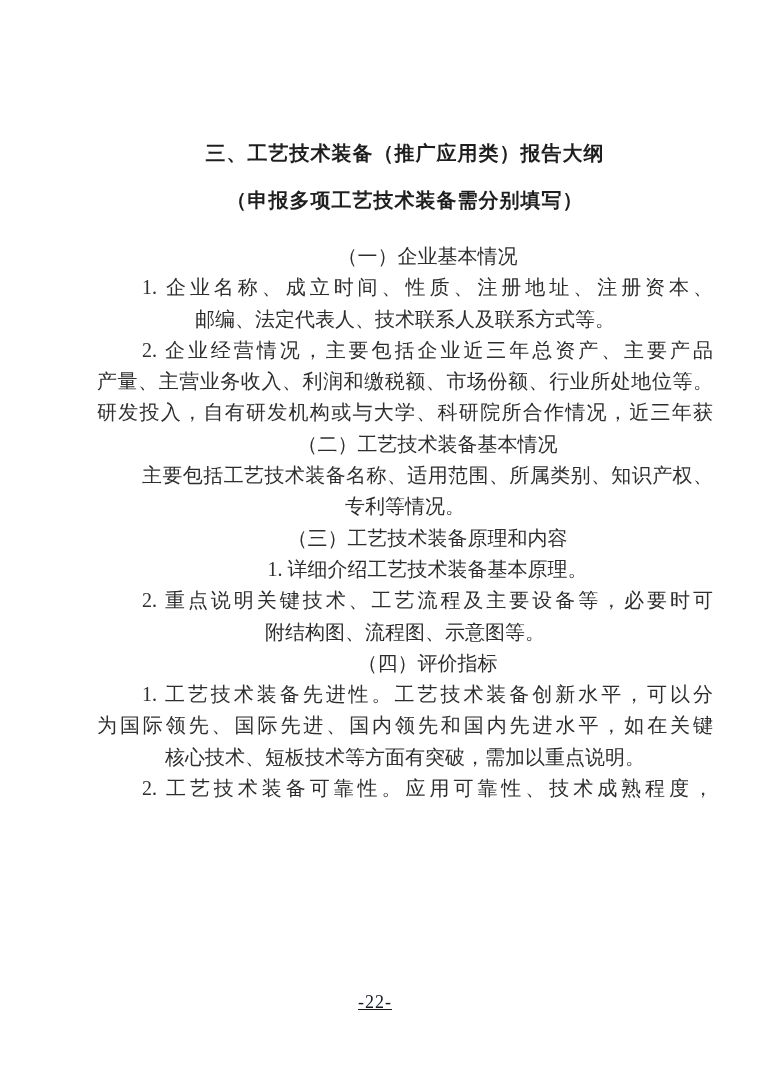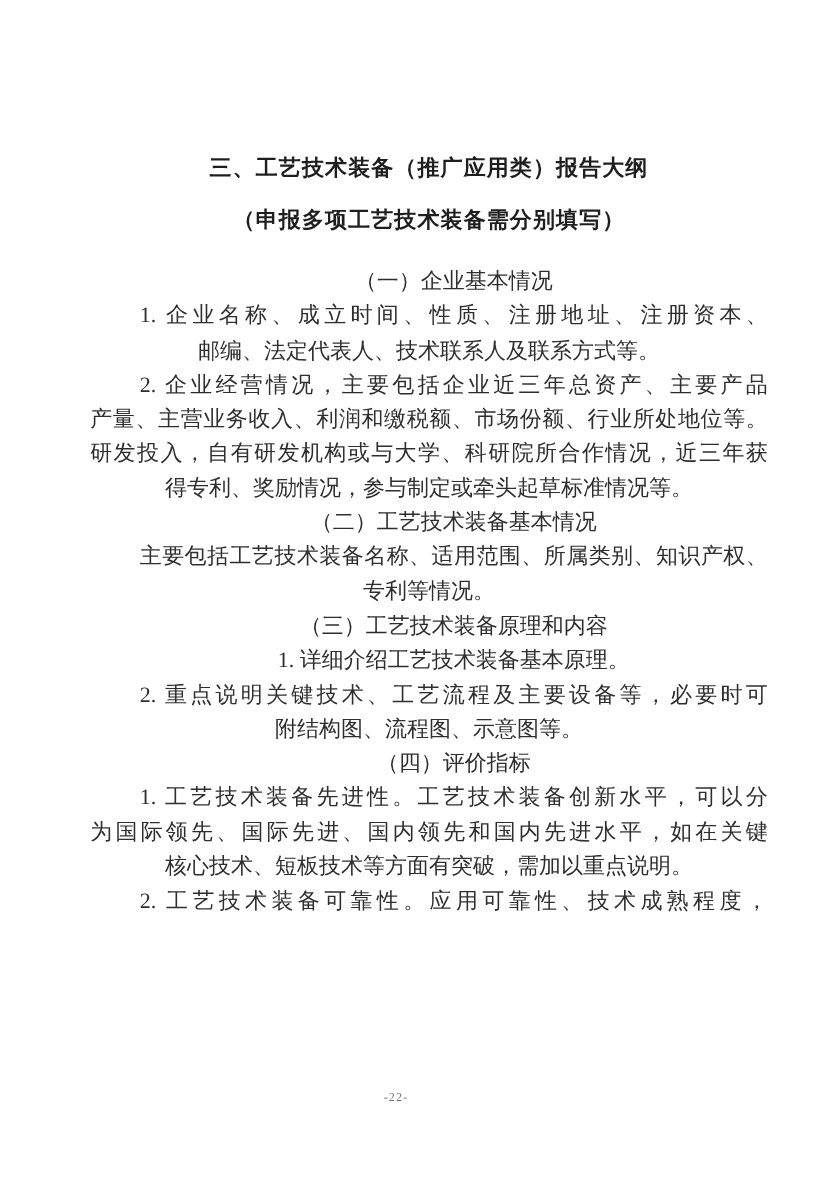--- a/index.html
+++ b/index.html
@@ -8,20 +8,21 @@
     background: #ffffff;
   }
   .page {
     position: relative;
     width: 720px;
     height: 1074px;
     background: #ffffff;
     overflow: hidden;
     font-family: "Liberation Serif", serif;
     color: #2e2e2e;
+    margin-left: 15px;
   }
   .content {
     position: absolute;
     left: 82px;
     top: 140px;
     width: 616px;
   }
   .doc-title {
     text-align: center;
     font-family: "Liberation Sans", sans-serif;
@@ -52,41 +53,41 @@
   }
   .line.ind {
     text-indent: 45px;
   }
   .footer {
     position: absolute;
     left: 0;
     right: 0;
     top: 992px;
     text-align: center;
-    font-size: 11px;
-    color: #737373;
+    font-size: 18px;
+    color: #0f172a;
     letter-spacing: 1px;
+    text-decoration: underline;
   }
 </style>
 </head>
 <body>
 
 <div class="page">
   <div class="content">
     <div class="doc-title">三、工艺技术装备（推广应用类）报告大纲</div>
     <div class="doc-title doc-subtitle">（申报多项工艺技术装备需分别填写）</div>
 
     <div class="doc-body">
       <div class="line ind">（一）企业基本情况</div>
       <div class="line ind jst">1. 企业名称、成立时间、性质、注册地址、注册资本、</div>
       <div class="line">邮编、法定代表人、技术联系人及联系方式等。</div>
       <div class="line ind jst">2. 企业经营情况，主要包括企业近三年总资产、主要产品</div>
       <div class="line jst">产量、主营业务收入、利润和缴税额、市场份额、行业所处地位等。</div>
       <div class="line jst">研发投入，自有研发机构或与大学、科研院所合作情况，近三年获</div>
-      <div class="line">得专利、奖励情况，参与制定或牵头起草标准情况等。</div>
       <div class="line ind">（二）工艺技术装备基本情况</div>
       <div class="line ind jst">主要包括工艺技术装备名称、适用范围、所属类别、知识产权、</div>
       <div class="line">专利等情况。</div>
       <div class="line ind">（三）工艺技术装备原理和内容</div>
       <div class="line ind">1. 详细介绍工艺技术装备基本原理。</div>
       <div class="line ind jst">2. 重点说明关键技术、工艺流程及主要设备等，必要时可</div>
       <div class="line">附结构图、流程图、示意图等。</div>
       <div class="line ind">（四）评价指标</div>
       <div class="line ind jst">1. 工艺技术装备先进性。工艺技术装备创新水平，可以分</div>
       <div class="line jst">为国际领先、国际先进、国内领先和国内先进水平，如在关键</div>

